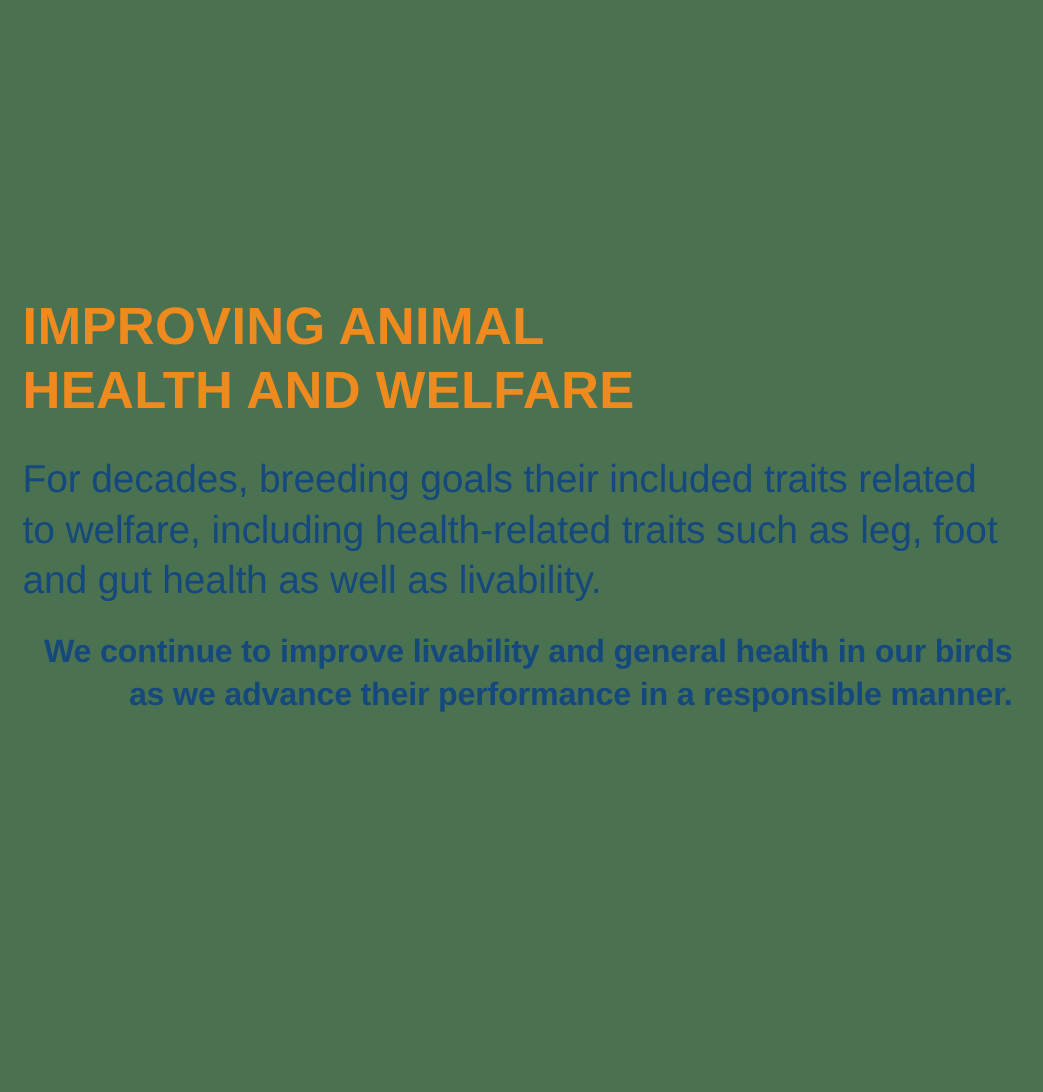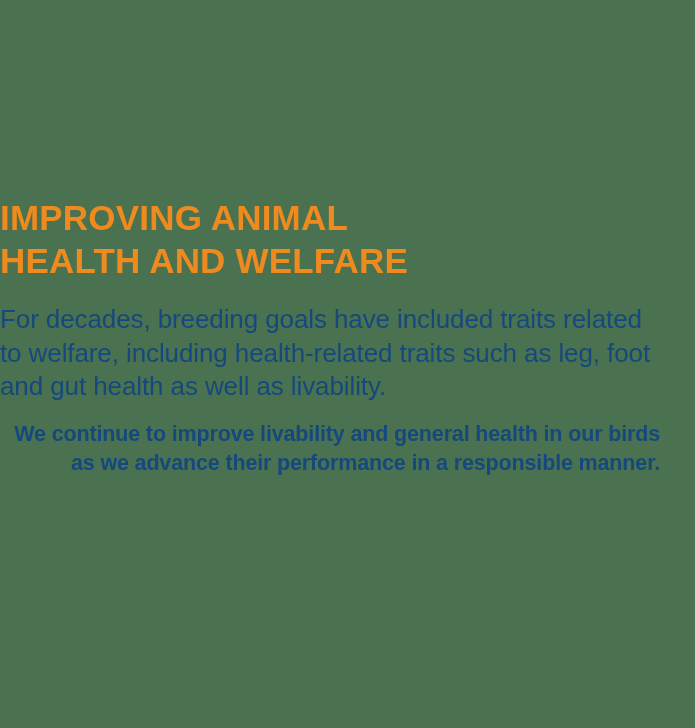--- a/index.html
+++ b/index.html
@@ -21,20 +21,21 @@
     height: 728px;
     background: #4a7150;
     box-sizing: border-box;
   }
 
   .content-block {
     position: absolute;
     left: 0px;
     top: 196px;
     width: 660px;
+    padding-left: 15px;
   }
 
   .headline {
     margin: 0;
     padding: 0;
     color: #ee8a1e;
     font-family: "Liberation Sans", sans-serif;
     font-weight: bold;
     font-size: 35px;
     line-height: 43px;
@@ -73,19 +74,19 @@
 </head>
 <body>
 
 <div class="slide">
 
   <div class="content-block">
 
     <h1 class="headline">IMPROVING ANIMAL
 HEALTH AND WELFARE</h1>
 
-    <p class="intro-paragraph">For decades, breeding goals have included traits related to welfare, including health-related traits such as leg, foot and gut health as well as livability.</p>
+    <p class="intro-paragraph">For decades, breeding goals their included traits related to welfare, including health-related traits such as leg, foot and gut health as well as livability.</p>
 
     <p class="emphasis-paragraph">We continue to improve livability and general health in our birds as we advance their performance in a responsible manner.</p>
 
   </div>
 
 </div>
 
 </body></html>

